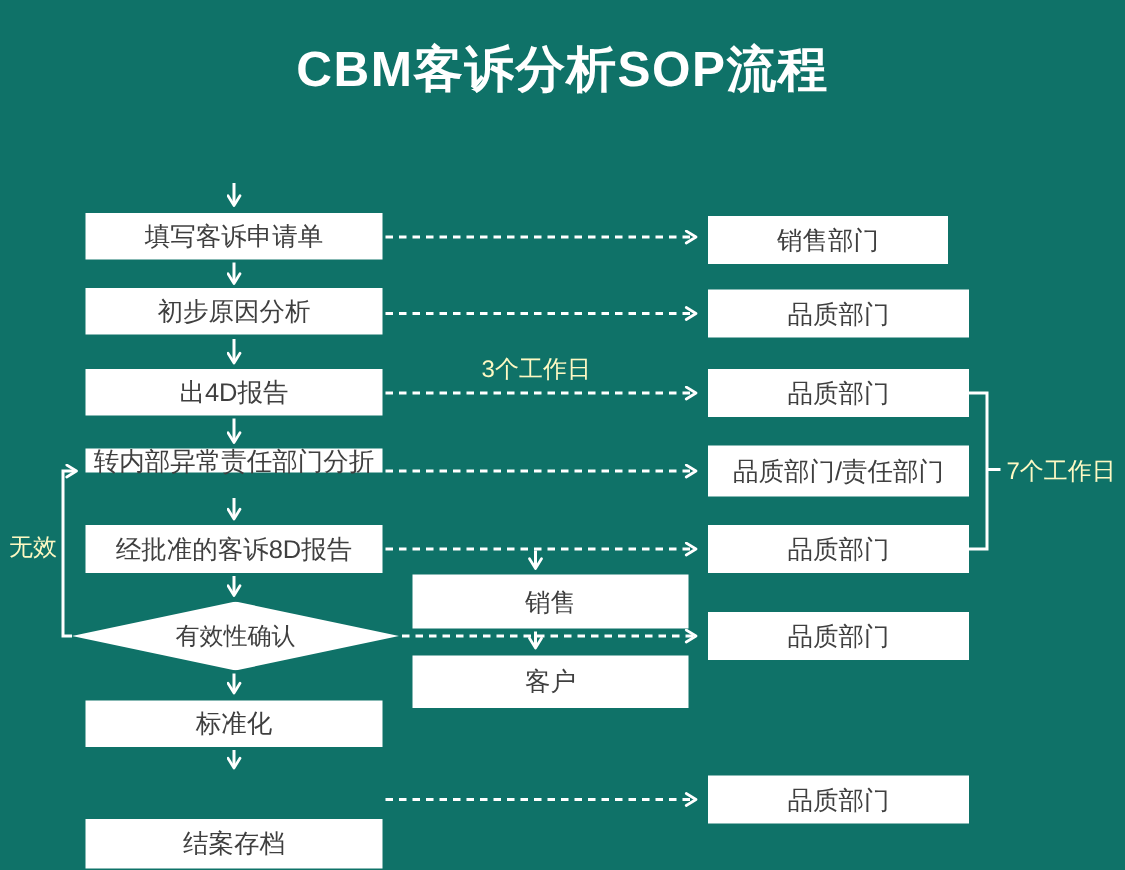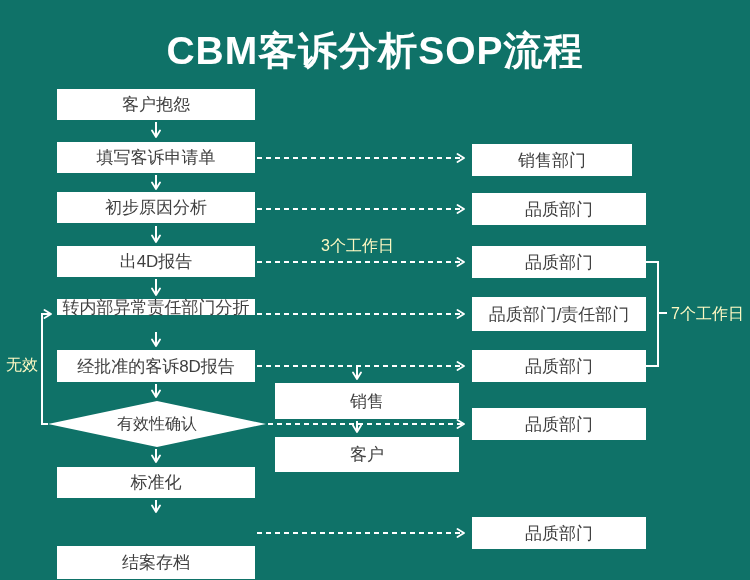--- a/index.html
+++ b/index.html
@@ -15,21 +15,21 @@
     font-family: "Liberation Sans", "DejaVu Sans", sans-serif;
   }
   .title {
     position: absolute;
     top: 24px;
     left: 0;
     width: 750px;
     margin: 0;
     text-align: center;
     color: #ffffff;
-    font-size: 39px;
+    font-size: 33px;
     font-weight: bold;
     letter-spacing: 1px;
   }
   .connectors {
     position: absolute;
     top: 0;
     left: 0;
   }
   .node {
     position: absolute;
@@ -97,21 +97,20 @@
     </g>
 
     <path d="M48,424 H42 V314 H50" stroke="#ffffff" stroke-width="2" fill="none" marker-end="url(#arrow)"></path>
 
     <g stroke="#ffffff" stroke-width="2" fill="none">
       <path d="M646,262 H658 V366 H646"></path>
       <path d="M658,313 H667"></path>
     </g>
   </svg>
 
-  <div class="node" style="left:57px; top:89px;  width:198px; height:31px">客户抱怨</div>
   <div class="node" style="left:57px; top:142px; width:198px; height:31px">填写客诉申请单</div>
   <div class="node" style="left:57px; top:192px; width:198px; height:31px">初步原因分析</div>
   <div class="node" style="left:57px; top:246px; width:198px; height:31px">出4D报告</div>
   <div class="node" style="left:57px; top:299px; width:198px; height:16px">转内部异常责任部门分折</div>
   <div class="node" style="left:57px; top:350px; width:198px; height:32px">经批准的客诉8D报告</div>
   <div class="diamond" style="left:48px; top:401px; width:218px; height:46px">有效性确认</div>
   <div class="node" style="left:57px; top:467px; width:198px; height:31px">标准化</div>
   <div class="node" style="left:57px; top:546px; width:198px; height:33px">结案存档</div>
 
   <div class="node" style="left:275px; top:383px; width:184px; height:36px">销售</div>

